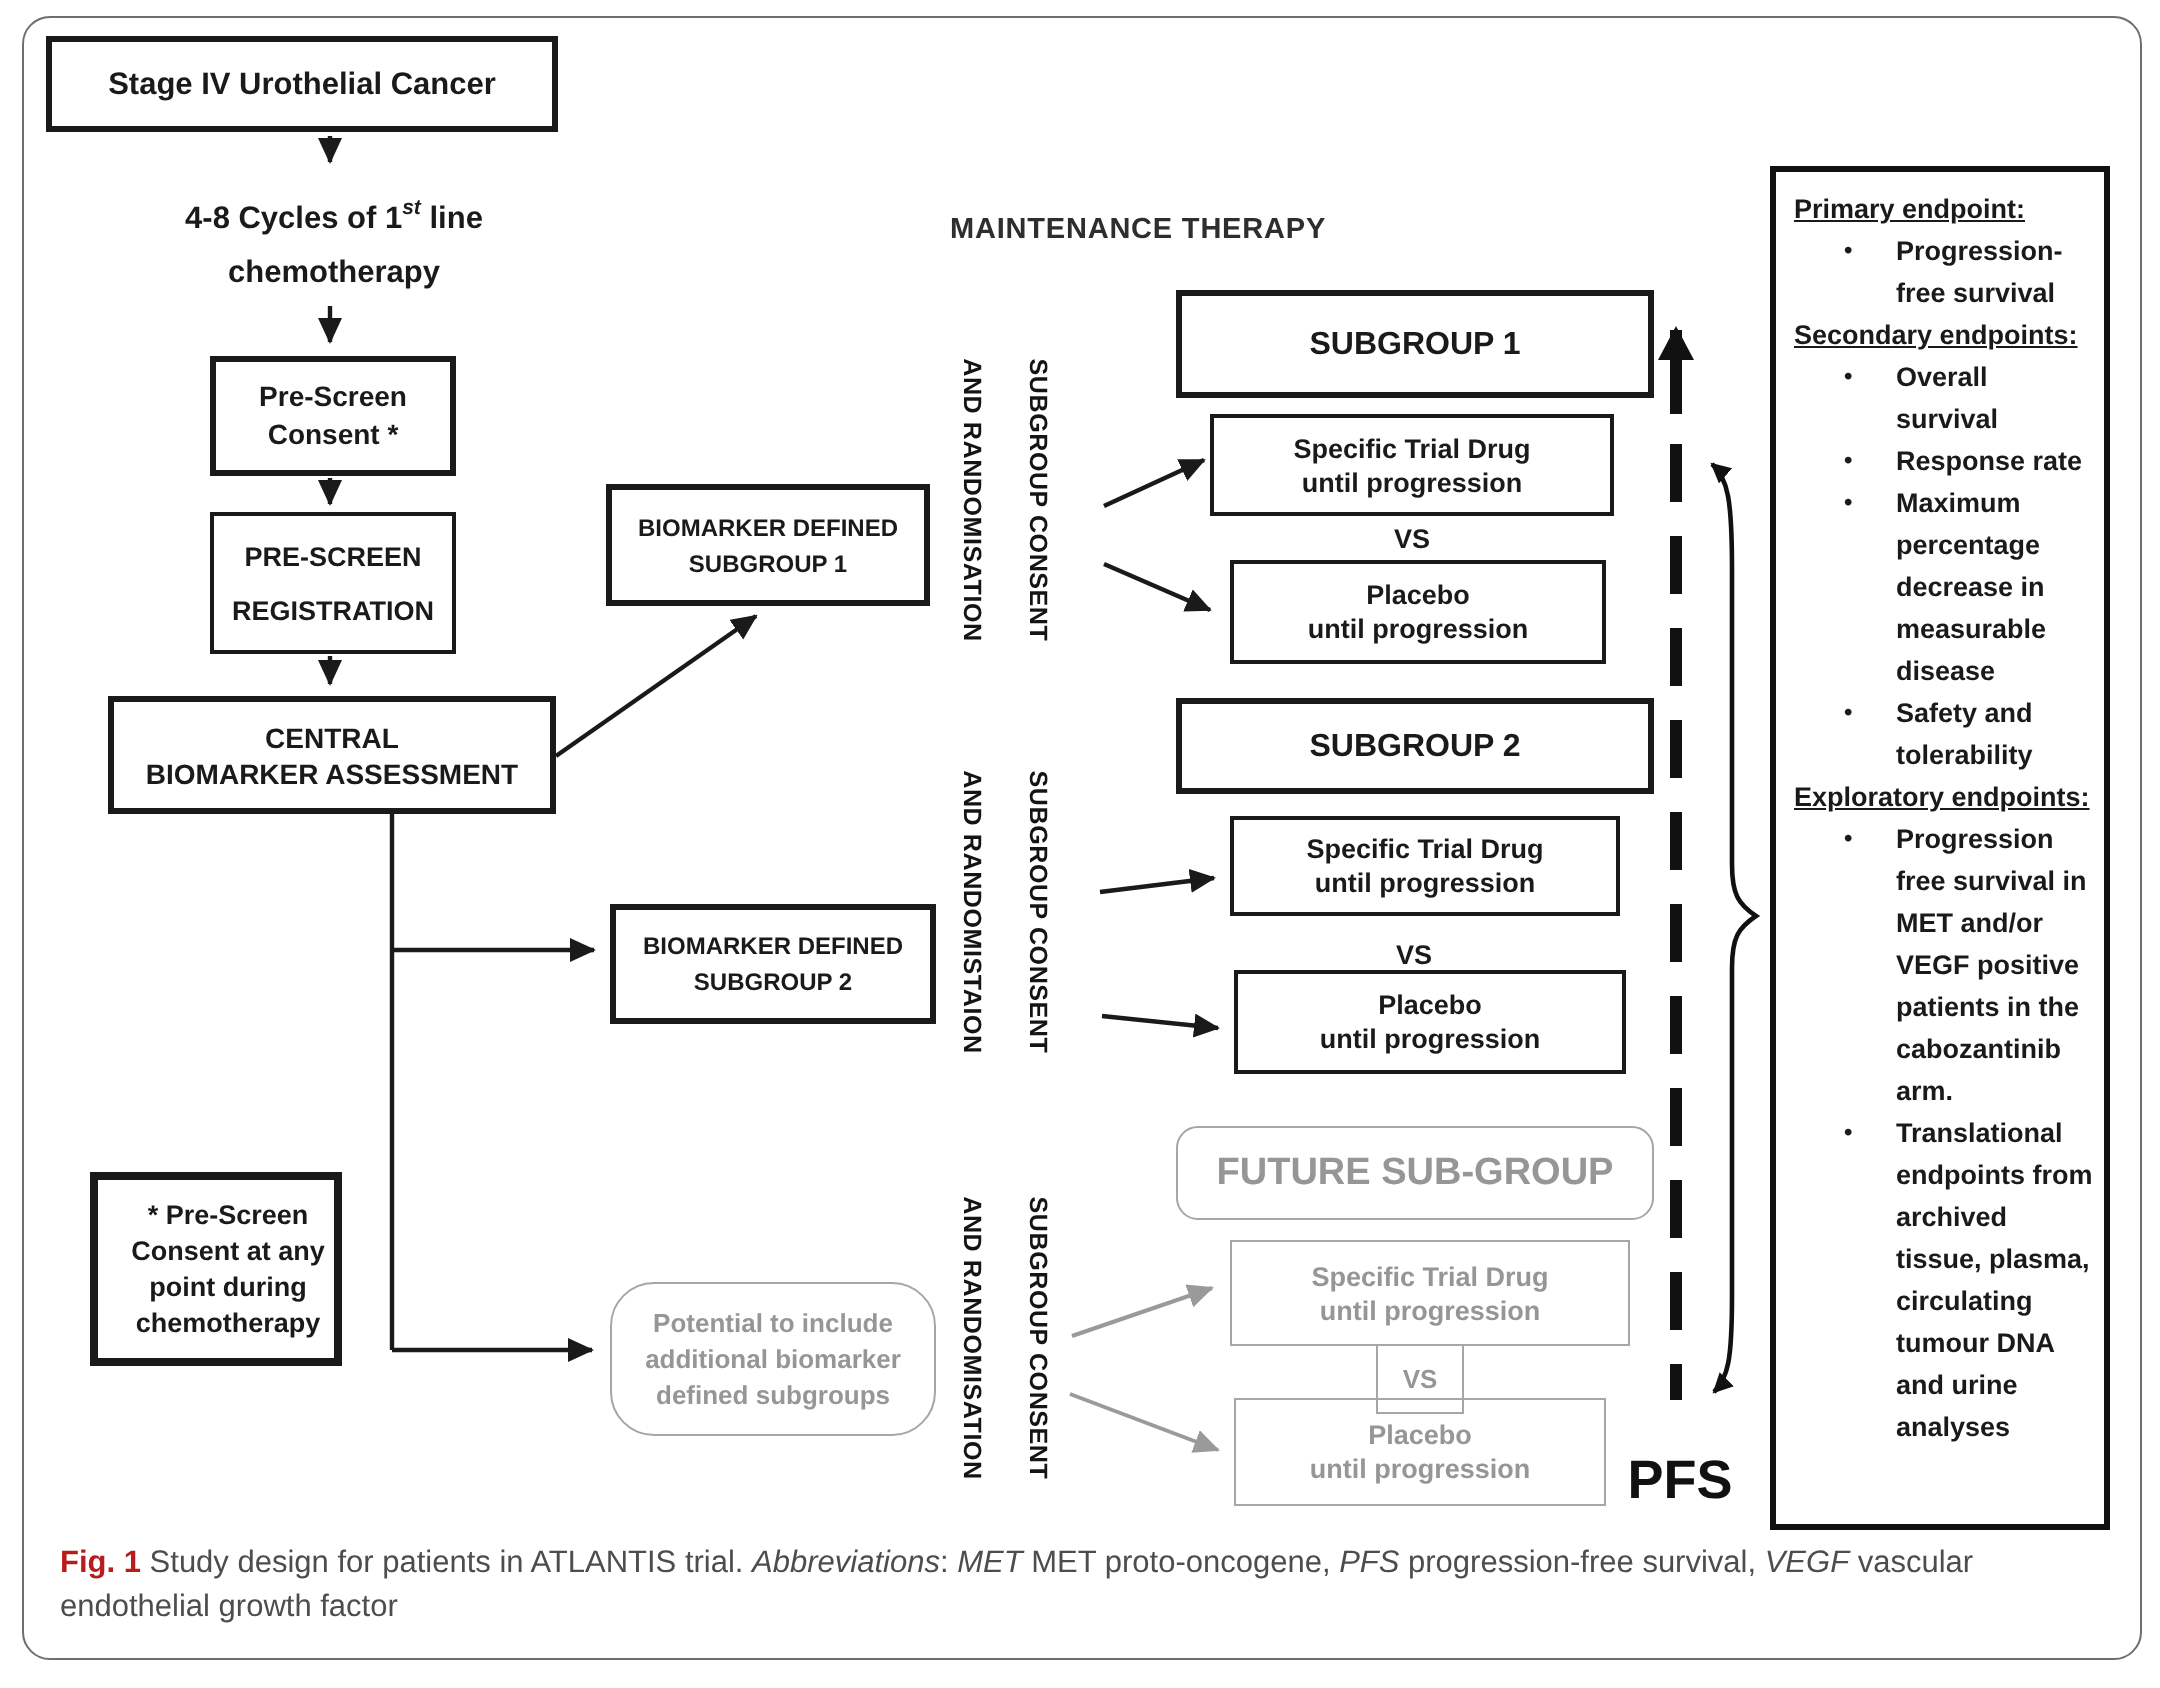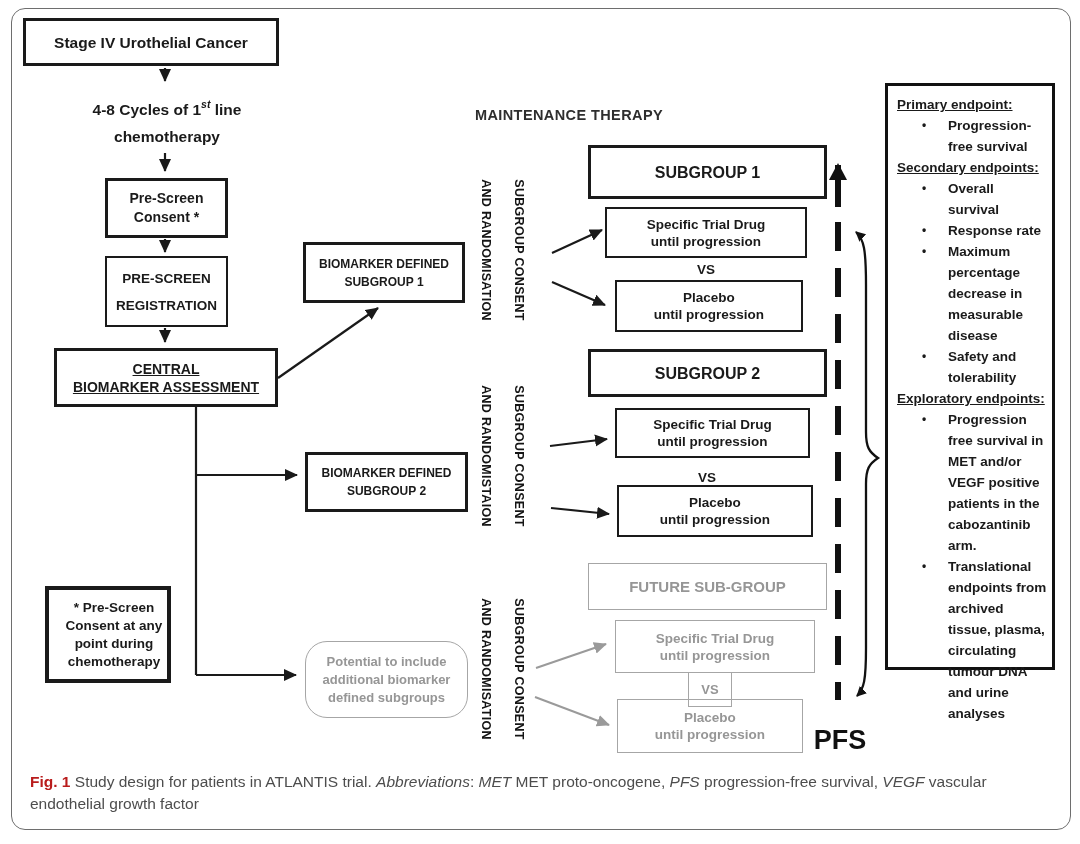--- a/index.html
+++ b/index.html
@@ -14,21 +14,21 @@
   .b3{border-width:3px;} .b4{border-width:4px;}
   .grey{border:1.7px solid #a6a6a6;color:#969696;}
   .plain{position:absolute;color:#1a1a1a;font-weight:bold;text-align:center;white-space:pre-line;
     display:flex;flex-direction:column;align-items:center;justify-content:center;box-sizing:border-box;}
   .rot{position:absolute;transform:translate(-50%,-50%) rotate(90deg);font-weight:bold;color:#141414;
     font-size:12.5px;line-height:16.5px;letter-spacing:.3px;text-align:center;white-space:pre-line;width:172px;}
   .mt-head{position:absolute;left:471px;top:107px;width:196px;height:20px;color:#2e2e2e;
     font-weight:600;font-size:14.5px;letter-spacing:.4px;text-align:center;}
   .pfs{position:absolute;left:810px;top:724px;width:60px;height:32px;font-weight:800;font-size:27px;
     color:#111;text-align:center;line-height:32px;}
-  .panel{position:absolute;left:885px;top:83px;width:170px;height:587px;border:3.5px solid #111;
+  .panel{position:absolute;left:885px;top:83px;width:170px;height:682px;border:3.5px solid #111;
     box-sizing:border-box;background:#fff;padding:8px 5px 6px 9px;font-size:13.5px;font-weight:bold;
     color:#1a1a1a;line-height:21px;}
   .ep-head{text-decoration:underline;}
   ul.ep-list{list-style:none;margin:0;padding:0;}
   ul.ep-list li{position:relative;padding-left:51px;}
   ul.ep-list li::before{content:"\2022";position:absolute;left:25px;top:0;font-size:12px;}
   .caption{position:absolute;left:30px;top:771px;width:1016px;font-size:15.5px;line-height:22px;
     color:#4d4d4d;font-weight:normal;}
   .caption .b{font-weight:bold;color:#b91c1c;}
   .caption .i{font-style:italic;}
@@ -88,21 +88,21 @@
     <div><span>4-8 Cycles of 1</span><sup class="st">st</sup><span> line</span></div>
     <div>chemotherapy</div>
   </div>
 
   <div class="box b3" style="left:105px;top:178px;width:123px;height:60px;font-size:14px;line-height:19px;">Pre-Screen
 Consent *</div>
 
   <div class="box" style="left:105px;top:256px;width:123px;height:71px;font-size:13.5px;line-height:27px;">PRE-SCREEN
 REGISTRATION</div>
 
-  <div class="box b3" style="left:54px;top:348px;width:224px;height:59px;font-size:14px;line-height:18px;text-decoration:underline;">CENTRAL
+  <div class="box b3" style="left:54px;top:348px;width:224px;height:59px;font-size:14px;line-height:18px;">CENTRAL
 BIOMARKER ASSESSMENT</div>
 
   <div class="box b4" style="left:45px;top:586px;width:126px;height:97px;font-size:13.5px;line-height:18px;padding-left:12px;">* Pre-Screen
 Consent at any
 point during
 chemotherapy</div>
 
   <div class="box grey" style="left:305px;top:641px;width:163px;height:77px;font-size:13px;line-height:18px;border-radius:22px;">Potential to include
 additional biomarker
 defined subgroups</div>
@@ -135,21 +135,21 @@
   <div class="box" style="left:615px;top:280px;width:188px;height:52px;font-size:13.5px;">Placebo
 until progression</div>
 
   <div class="box b3" style="left:588px;top:349px;width:239px;height:48px;font-size:16px;">SUBGROUP 2</div>
   <div class="box" style="left:615px;top:408px;width:195px;height:50px;font-size:13.5px;">Specific Trial Drug
 until progression</div>
   <div class="plain" style="left:667px;top:468px;width:80px;height:18px;font-size:13.5px;">VS</div>
   <div class="box" style="left:617px;top:485px;width:196px;height:52px;font-size:13.5px;">Placebo
 until progression</div>
 
-  <div class="box grey" style="left:588px;top:563px;width:239px;height:47px;font-size:15px;">FUTURE SUB-GROUP</div>
+  <div class="box grey" style="left:588px;top:563px;width:239px;height:47px;font-size:19px;border-radius:11px;">FUTURE SUB-GROUP</div>
   <div class="box grey" style="left:615px;top:620px;width:200px;height:53px;font-size:13.5px;">Specific Trial Drug
 until progression</div>
   <div class="box grey" style="left:617px;top:699px;width:186px;height:54px;font-size:13.5px;">Placebo
 until progression</div>
   <div class="box grey vsbox" style="left:688px;top:672px;width:44px;height:35px;font-size:13px;">VS</div>
 
   <div class="pfs">PFS</div>
 
   <div class="panel">
     <div>

